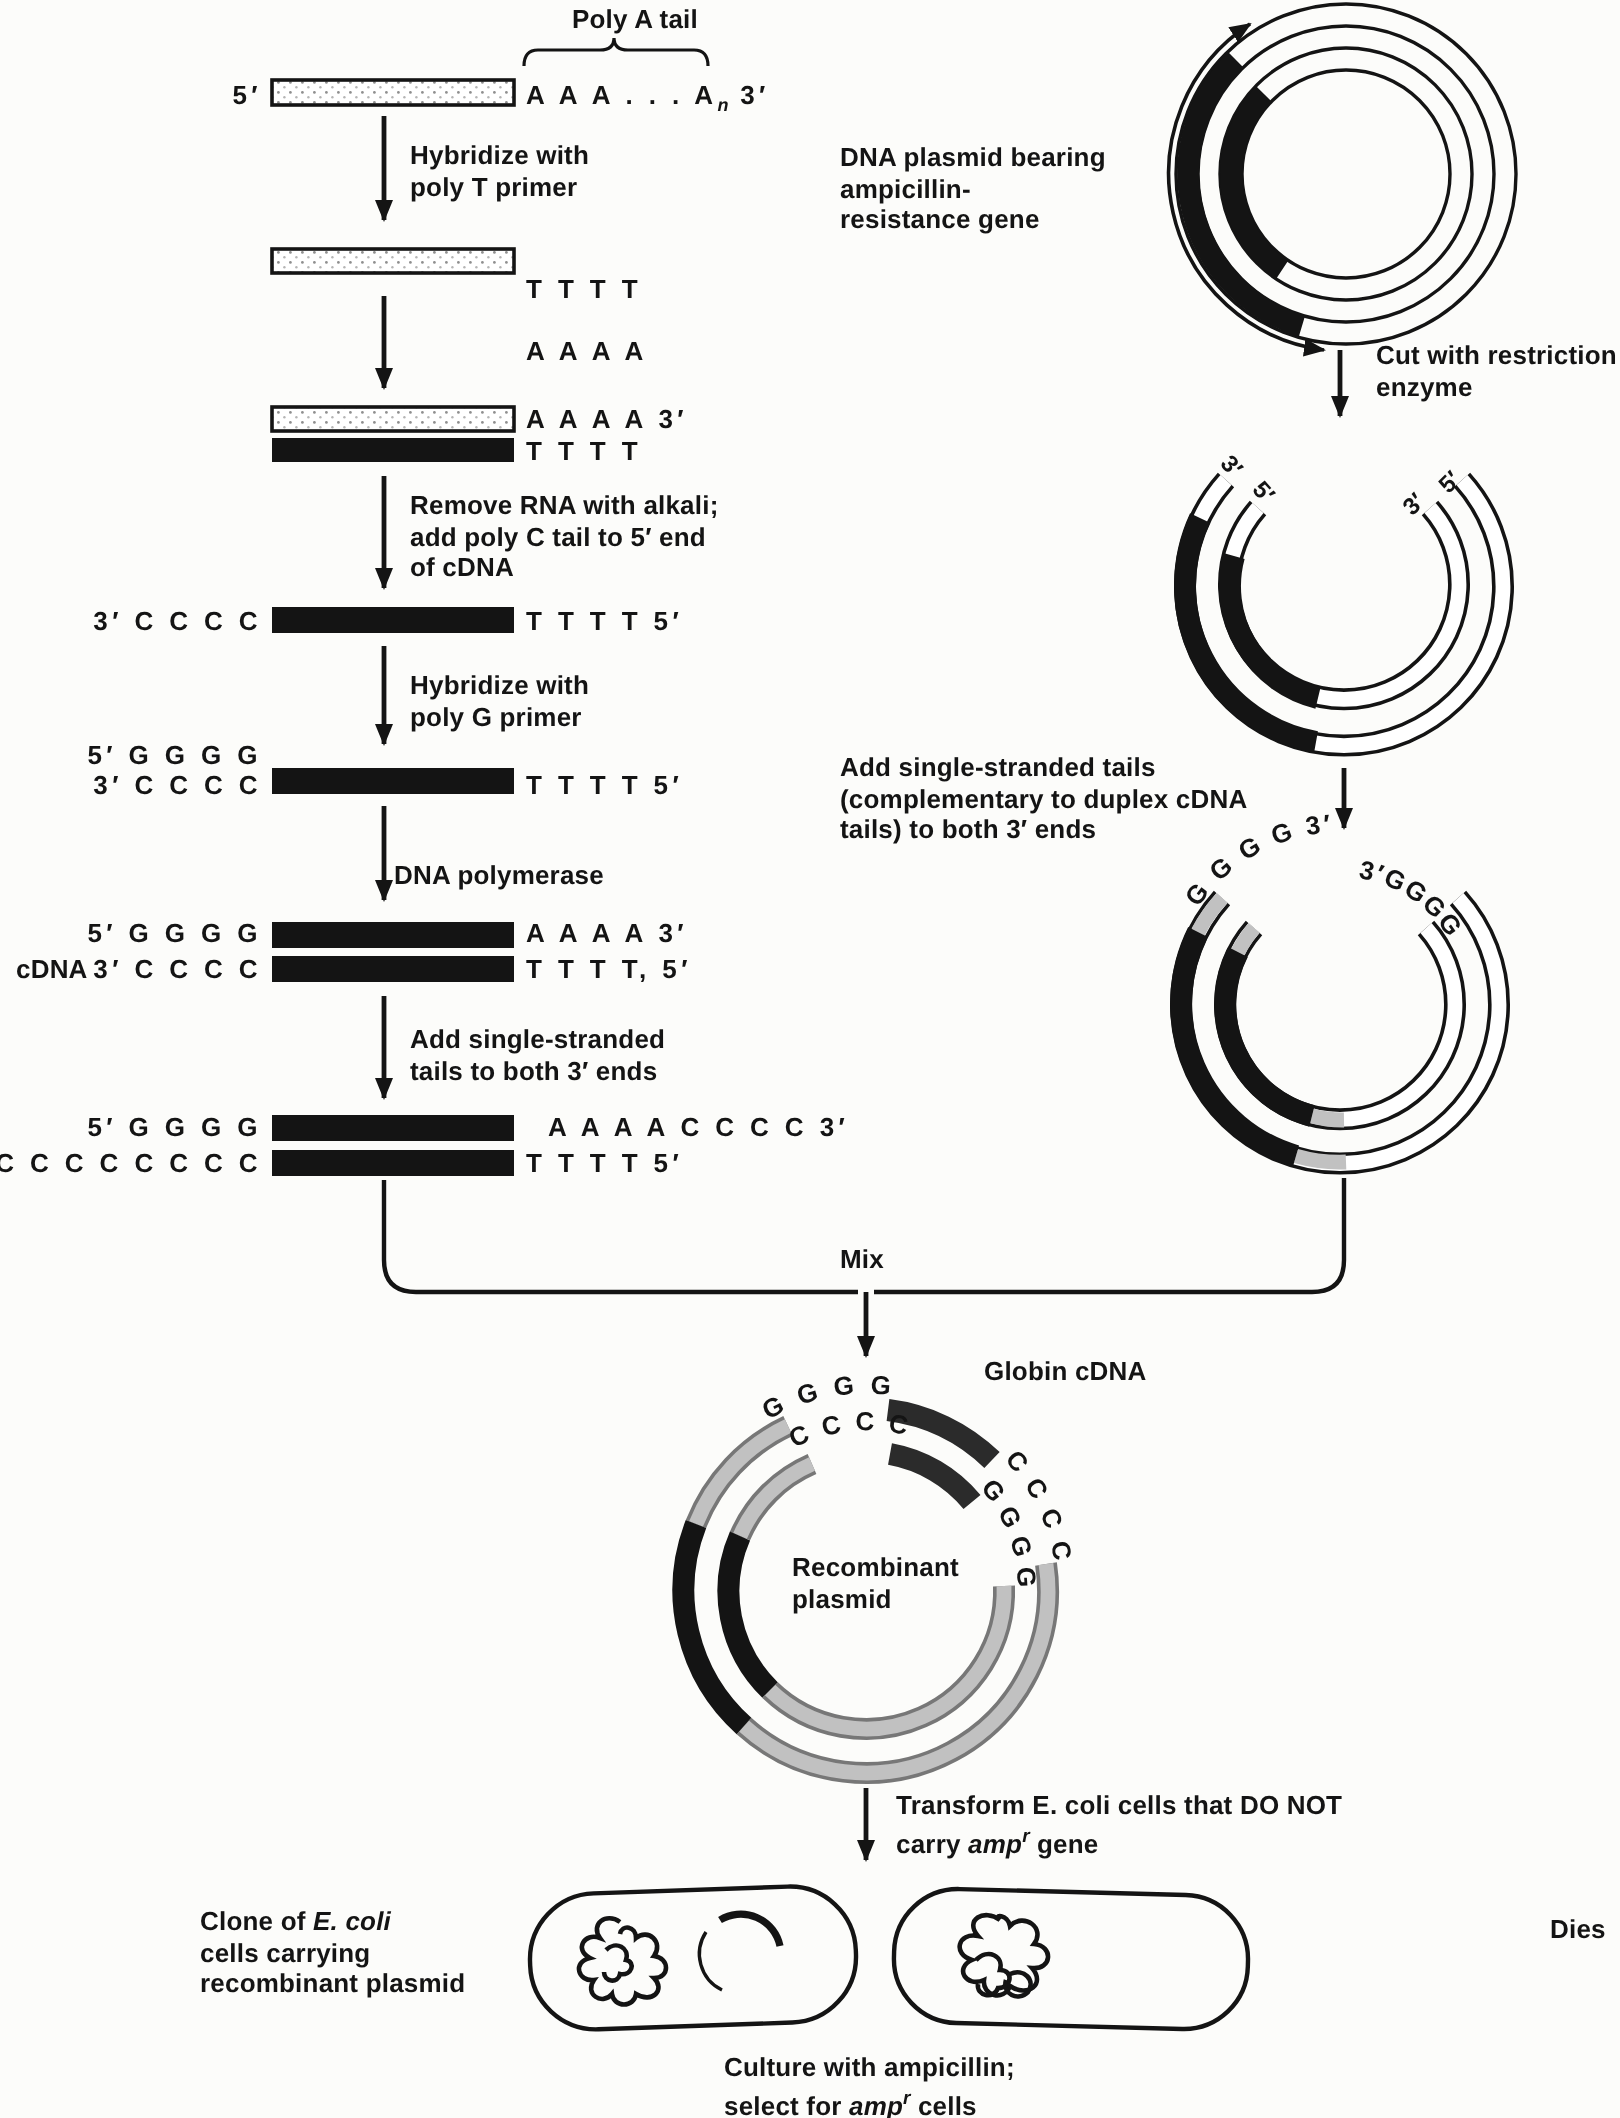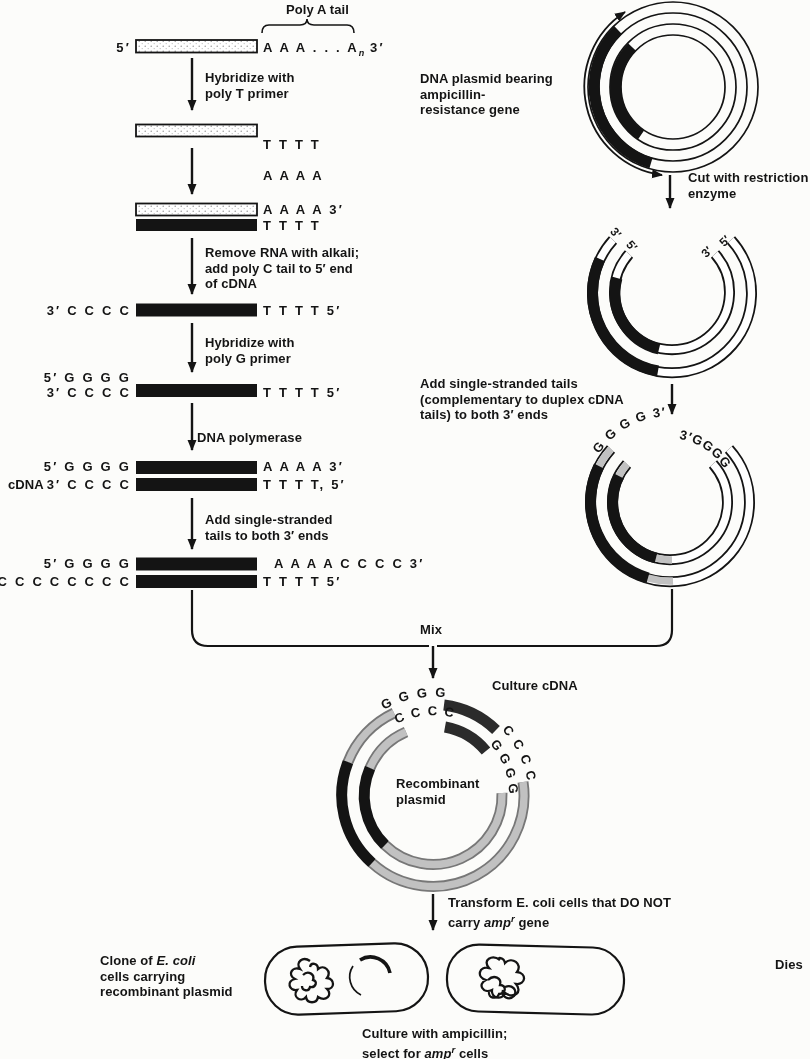--- a/index.html
+++ b/index.html
@@ -208,21 +208,21 @@
 
 <span class="rot" style="left:611px;top:226px;transform:rotate(48deg);">3′</span>
 <span class="rot" style="left:627px;top:239px;transform:rotate(48deg);">5′</span>
 <span class="rot" style="left:720px;top:234px;transform:rotate(-45deg);">5′</span>
 <span class="rot" style="left:702px;top:245px;transform:rotate(-45deg);">3′</span>
 
 <div class="lbl" style="left:420px;top:376px;">Add single-stranded tails
 (complementary to duplex cDNA
 tails) to both 3′ ends</div>
 
-<div class="lbl" style="left:492px;top:678px;">Culture cDNA</div>
+<div class="lbl" style="left:492px;top:678px;">Globin cDNA</div>
 <div class="lbl" style="left:396px;top:776px;">Recombinant
 plasmid</div>
 
 <div class="lbl" style="left:448px;top:895px;">Transform E. coli cells that DO NOT</div>
 <div class="lbl pre" style="left:448px;top:910.5px;"><span>carry </span><span class="it">amp</span><sup class="supr">r</sup><span> gene</span></div>
 
 <div class="lbl pre" style="left:100px;top:953px;"><span>Clone of </span><span class="it">E. coli</span></div>
 <div class="lbl" style="left:100px;top:968.5px;">cells carrying
 recombinant plasmid</div>
 

